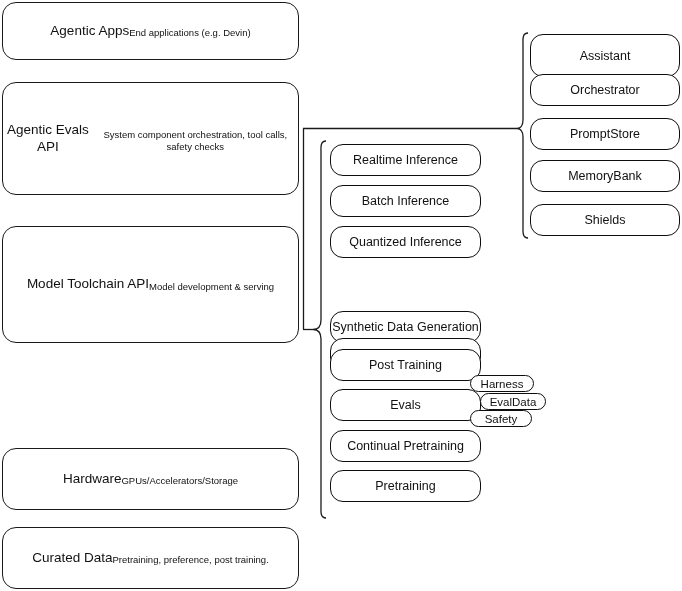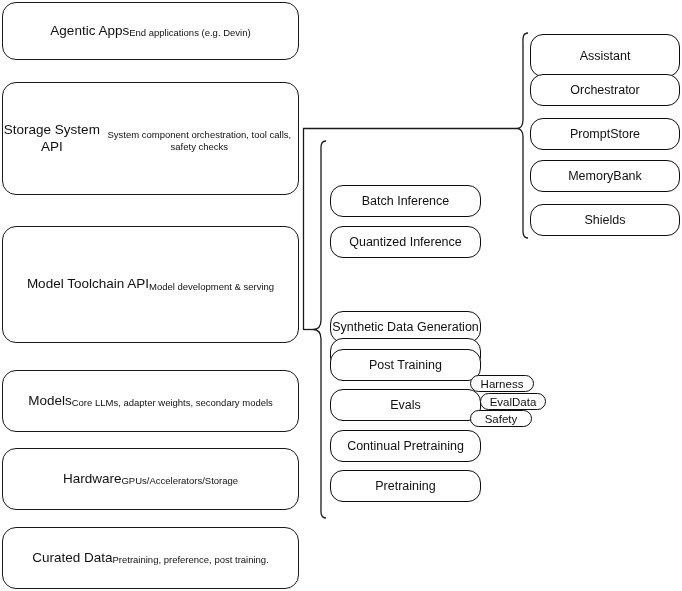--- a/index.html
+++ b/index.html
@@ -91,33 +91,29 @@
 <body>
 
 <div id="canvas">
 
   <div class="box" style="left:2px; top:2px; width:297px; height:58px;">
     <div class="title">Agentic Apps</div>
     <div class="sub">End applications (e.g. Devin)</div>
   </div>
 
   <div class="box" style="left:2px; top:82px; width:297px; height:113px;">
-    <div class="title">Storage System API</div>
+    <div class="title">Agentic Evals API</div>
     <div class="sub">System component orchestration, tool calls, safety checks</div>
   </div>
 
   <div class="box" style="left:2px; top:226px; width:297px; height:117px;">
     <div class="title">Model Toolchain API</div>
     <div class="sub">Model development &amp; serving</div>
   </div>
 
-  <div class="box" style="left:2px; top:370px; width:297px; height:62px;">
-    <div class="title">Models</div>
-    <div class="sub">Core LLMs, adapter weights, secondary models</div>
-  </div>
 
   <div class="box" style="left:2px; top:448px; width:297px; height:62px;">
     <div class="title">Hardware</div>
     <div class="sub">GPUs/Accelerators/Storage</div>
   </div>
 
   <div class="box" style="left:2px; top:527px; width:297px; height:62px;">
     <div class="title">Curated Data</div>
     <div class="sub">Pretraining, preference, post training.</div>
   </div>
@@ -139,20 +135,23 @@
 
     <path d="M 528 33
              C 522 33, 523 40, 523 44
              L 523 120
              C 523 126, 520 128.5, 517 128.5
              C 520 128.5, 523 131, 523 137
              L 523 227
              C 523 231, 522 238, 528 238"></path>
   </svg>
 
+  <div class="chip" style="left:330px; top:144px; width:151px; height:32px;">
+    <span>Realtime Inference</span>
+  </div>
   <div class="chip" style="left:330px; top:185px; width:151px; height:32px;">
     <span>Batch Inference</span>
   </div>
   <div class="chip" style="left:330px; top:226px; width:151px; height:32px;">
     <span>Quantized Inference</span>
   </div>
   <div class="chip" style="left:330px; top:267px; width:151px; height:32px;margin-top:44px;">
     <span>Synthetic Data Generation</span>
   </div>
   <div class="chip" style="left:330px; top:308px; width:151px; height:32px;margin-top:30px;">

